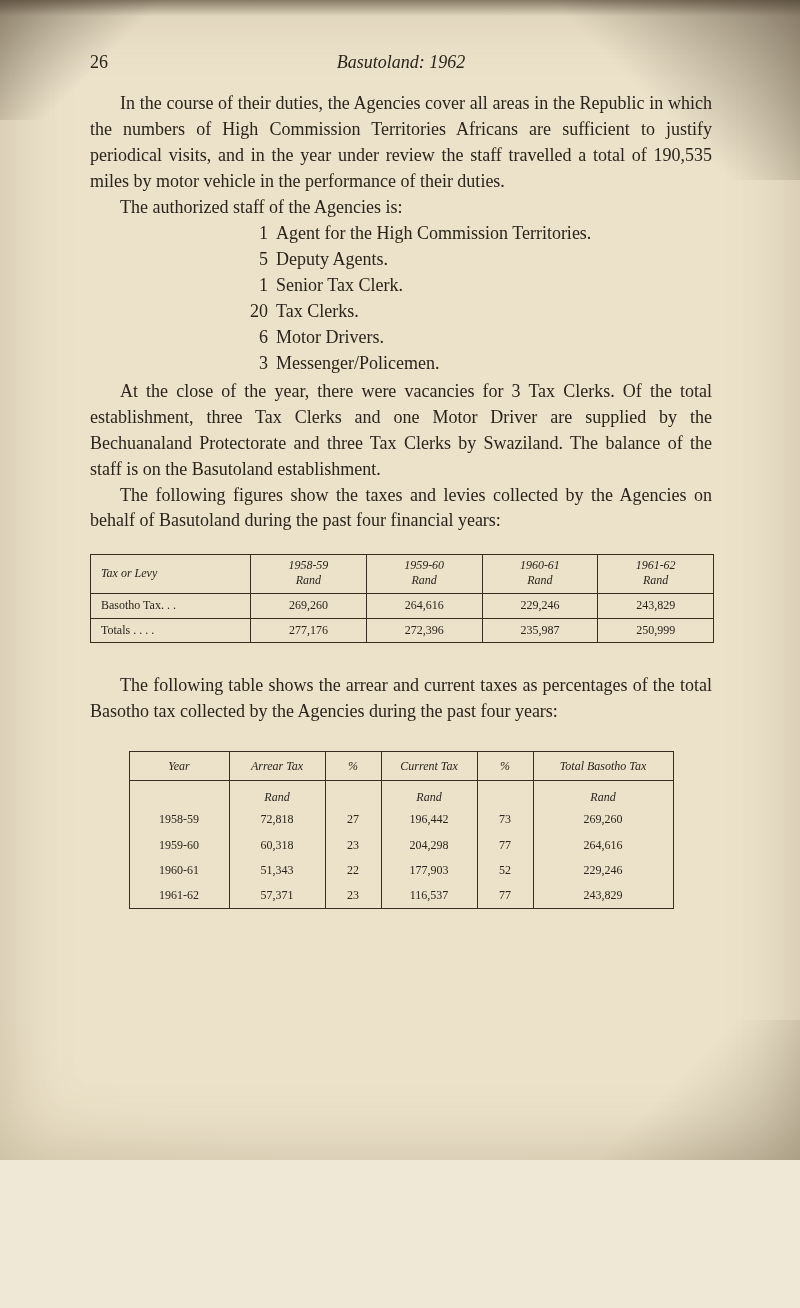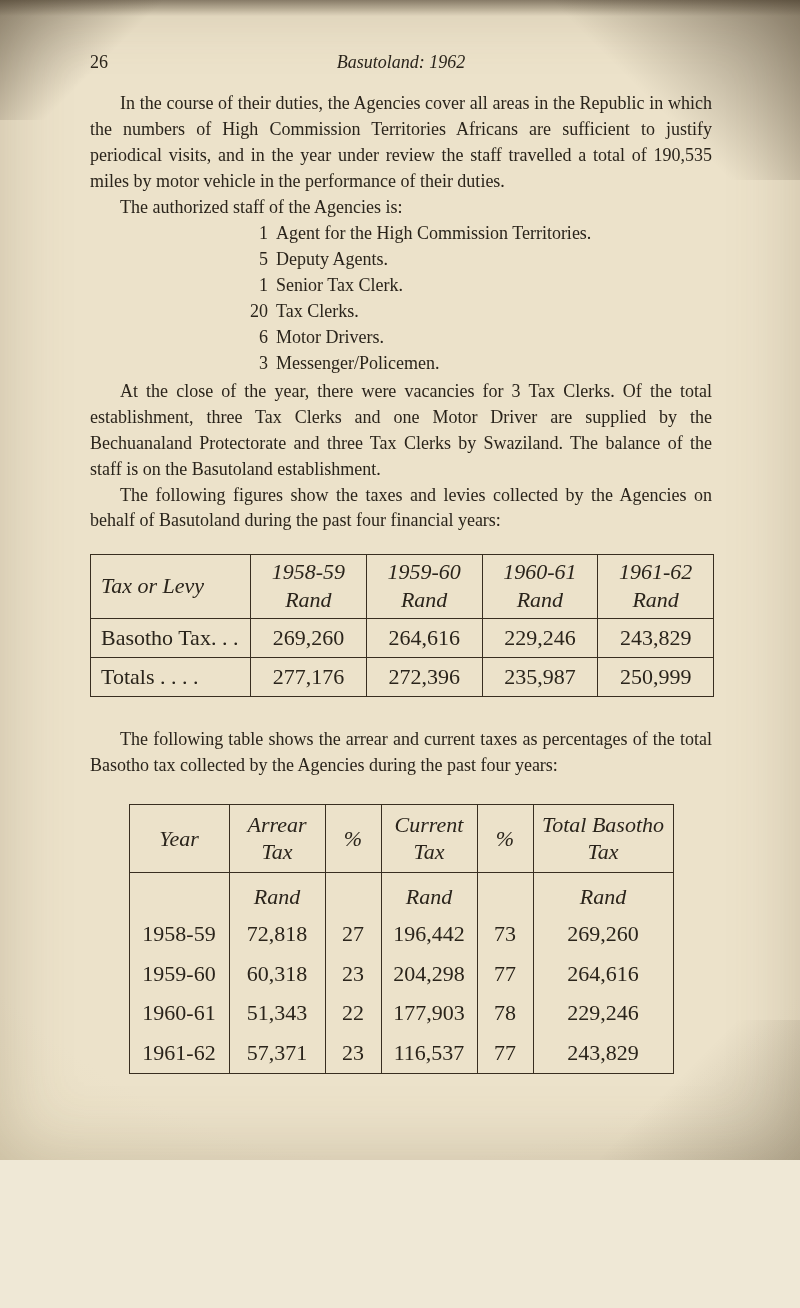--- a/index.html
+++ b/index.html
@@ -60,21 +60,21 @@
     text-align: justify;
     text-indent: 30px;
   }
 
   .staff-list { margin: 1px 0 2px 152px; }
   .staff-item { display: flex; }
   .staff-count { width: 26px; text-align: right; margin-right: 8px; flex: none; }
 
   table {
     border-collapse: collapse;
-    font-size: 22px;
+    font-size: 12px;
     color: #2a241b;
   }
   th { font-weight: normal; }
 
   
   .tax-table {
     width: 624px;
     margin: 20px auto 30px;
     border: 1.6px solid #382e20;
     table-layout: fixed;
@@ -269,21 +269,21 @@
           <td>23</td>
           <td>204,298</td>
           <td>77</td>
           <td>264,616</td>
         </tr>
         <tr>
           <td>1960-61</td>
           <td>51,343</td>
           <td>22</td>
           <td>177,903</td>
-          <td>78</td>
+          <td>52</td>
           <td>229,246</td>
         </tr>
         <tr>
           <td>1961-62</td>
           <td>57,371</td>
           <td>23</td>
           <td>116,537</td>
           <td>77</td>
           <td>243,829</td>
         </tr>

